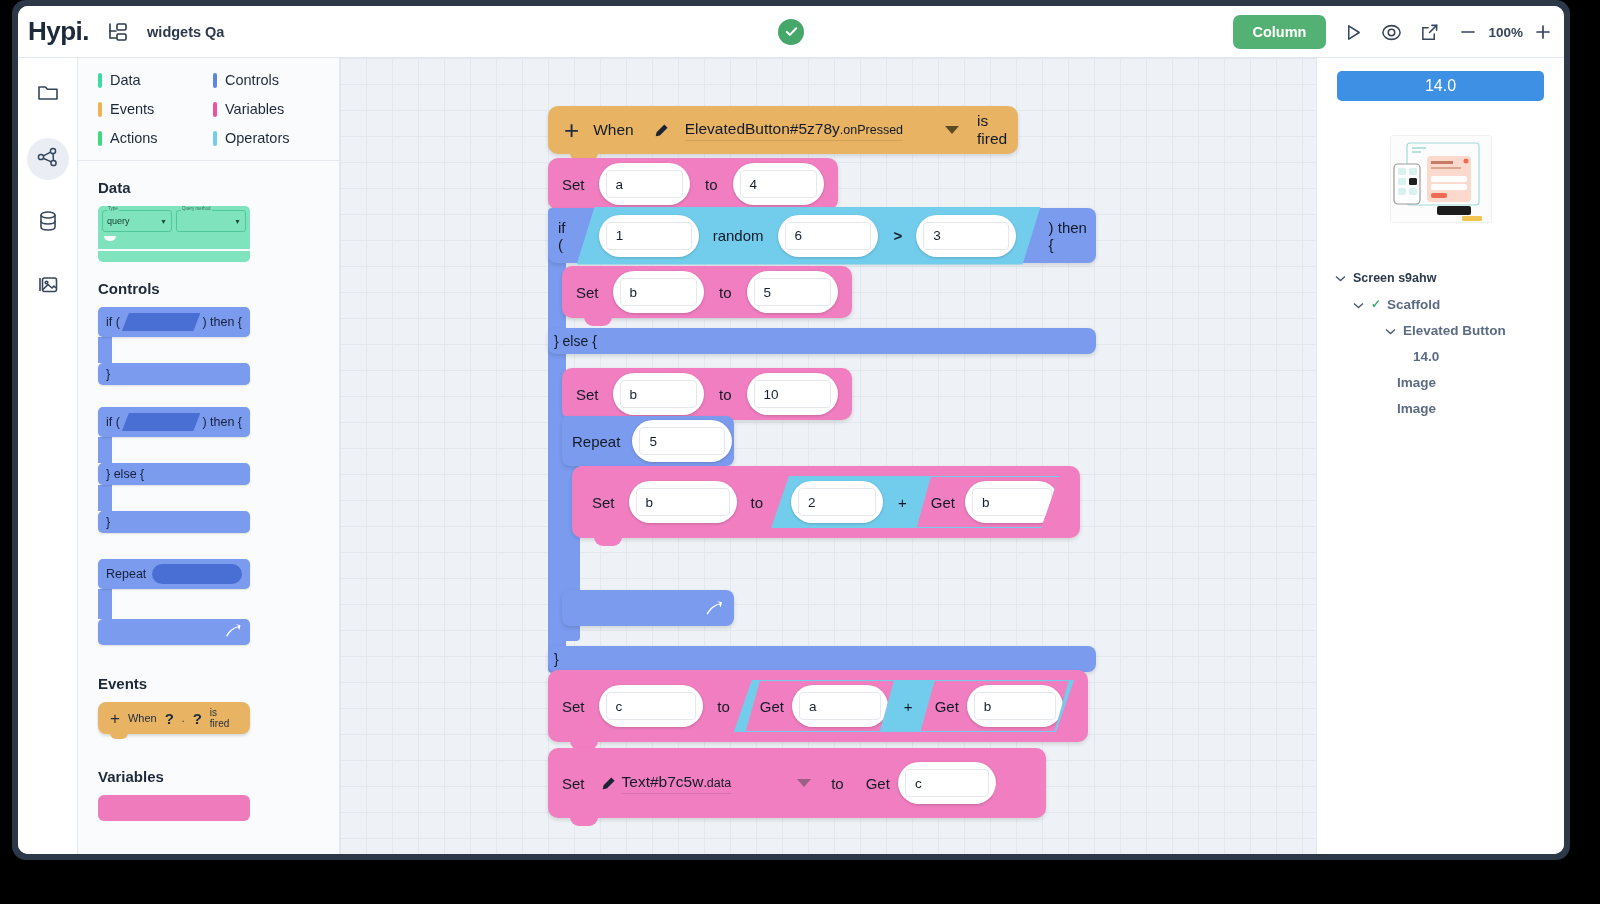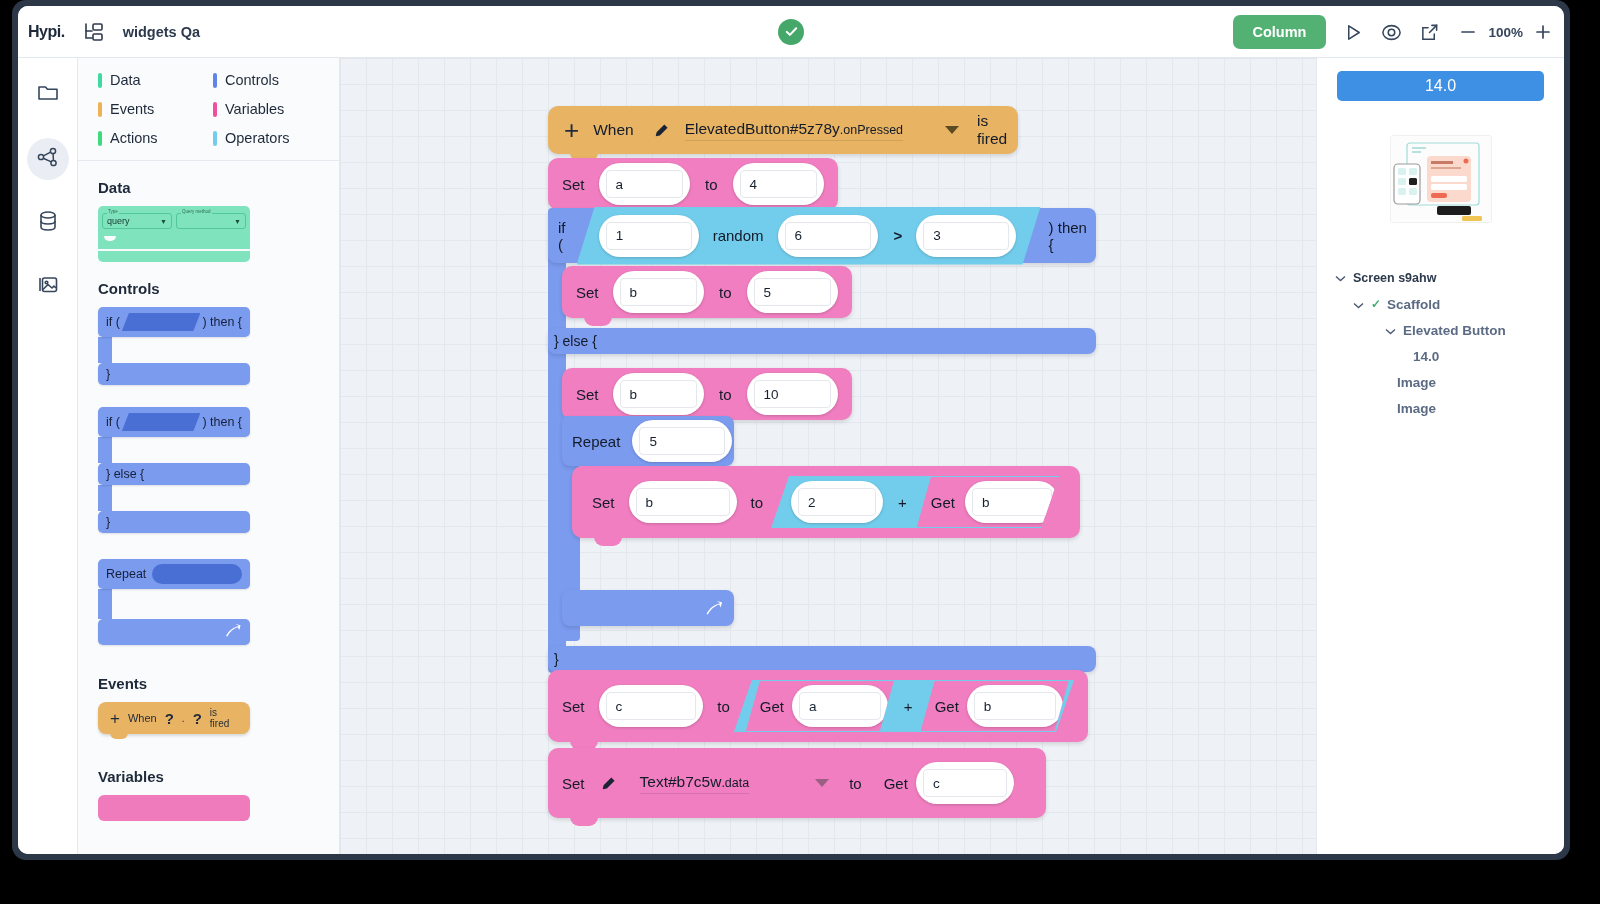--- a/index.html
+++ b/index.html
@@ -28,21 +28,21 @@
   
   .header {
     position: absolute; left: 0; top: 0;
     width: 1546px; height: 52px;
     background: #ffffff;
     border-bottom: 1px solid #e3e7ee;
     display: flex; align-items: center;
   }
   .logo {
     margin-left: 10px;
-    font-size: 16px; font-weight: bold; color: #1e2a3a;
+    font-size: 26px; font-weight: bold; color: #1e2a3a;
     letter-spacing: -0.5px;
   }
   .proj-icon { margin-left: 18px; display: flex; align-items: center; }
   .proj-name {
     margin-left: 18px; font-size: 14.5px; font-weight: bold; color: #2d3a4d;
   }
   .header-center {
     position: absolute; left: 0; right: 0; top: 0; bottom: 0;
     display: flex; align-items: center; justify-content: center;
     pointer-events: none;
@@ -111,21 +111,21 @@
   .pb { position: relative; margin-left: 20px; }
 
   .q-block { width: 152px; position: relative; }
   .q-top {
     background: #7fe3bd; border-radius: 5px 5px 0 0;
     height: 30px; display: flex; align-items: center; gap: 4px;
     padding: 0 4px;
   }
   .q-field {
     position: relative; border: 1px solid #53c79c; border-radius: 3px;
-    height: 16px; display: flex; align-items: center;
+    height: 22px; display: flex; align-items: center;
     padding: 0 4px; flex: 1;
   }
   .q-field .q-lab {
     position: absolute; top: -5px; left: 4px;
     font-size: 4.5px; color: #2f6e57; background: #7fe3bd; padding: 0 1px;
   }
   .q-field .q-val { font-size: 9px; color: #163b2d; }
   .q-caret { margin-left: auto; font-size: 7px; color: #1d4e3c; }
   .q-body {
     background: #7fe3bd; height: 13px; width: 152px;
@@ -670,21 +670,21 @@
     </div>
 
     <div class="blk set-blk set-blk-bot" style="left:208px; top:690px; width:498px; height:70px;">
       <span class="notch-top" style="background:#f07ec0"></span>
       <span class="row-lbl">Set</span>
       <span class="pencil" style="margin-left:16px">
         <svg width="15" height="15" viewBox="0 0 16 16" fill="none" stroke="#1b2434" stroke-width="1.8" stroke-linecap="round">
           <path d="M3 13 L3.6 10.2 L11 2.8 L13.2 5 L5.8 12.4 Z" fill="#1b2434"></path>
         </svg>
       </span>
-      <span class="when-tgt" style="margin-left:24px"><span>Text#b7c5w</span><span class="sm">.data</span></span>
+      <span class="when-tgt" style="margin-left:6px"><span>Text#b7c5w</span><span class="sm">.data</span></span>
       <span style="margin-left:66px; display:flex;">
         <svg width="14" height="9" viewBox="0 0 14 9" fill="#9a5f82">
             <path d="M0 0 L14 0 L7 8 Z"></path>
           </svg>
       </span>
       <span class="row-lbl" style="margin-left:20px">to</span>
       <div class="pink-hex" style="margin-left:10px; width:150px; height:52px;">
         <span class="row-lbl" style="margin-left:12px">Get</span>
         <span class="fld" style="width:98px; margin-left:8px;">
           <span class="fld-in">c</span>

